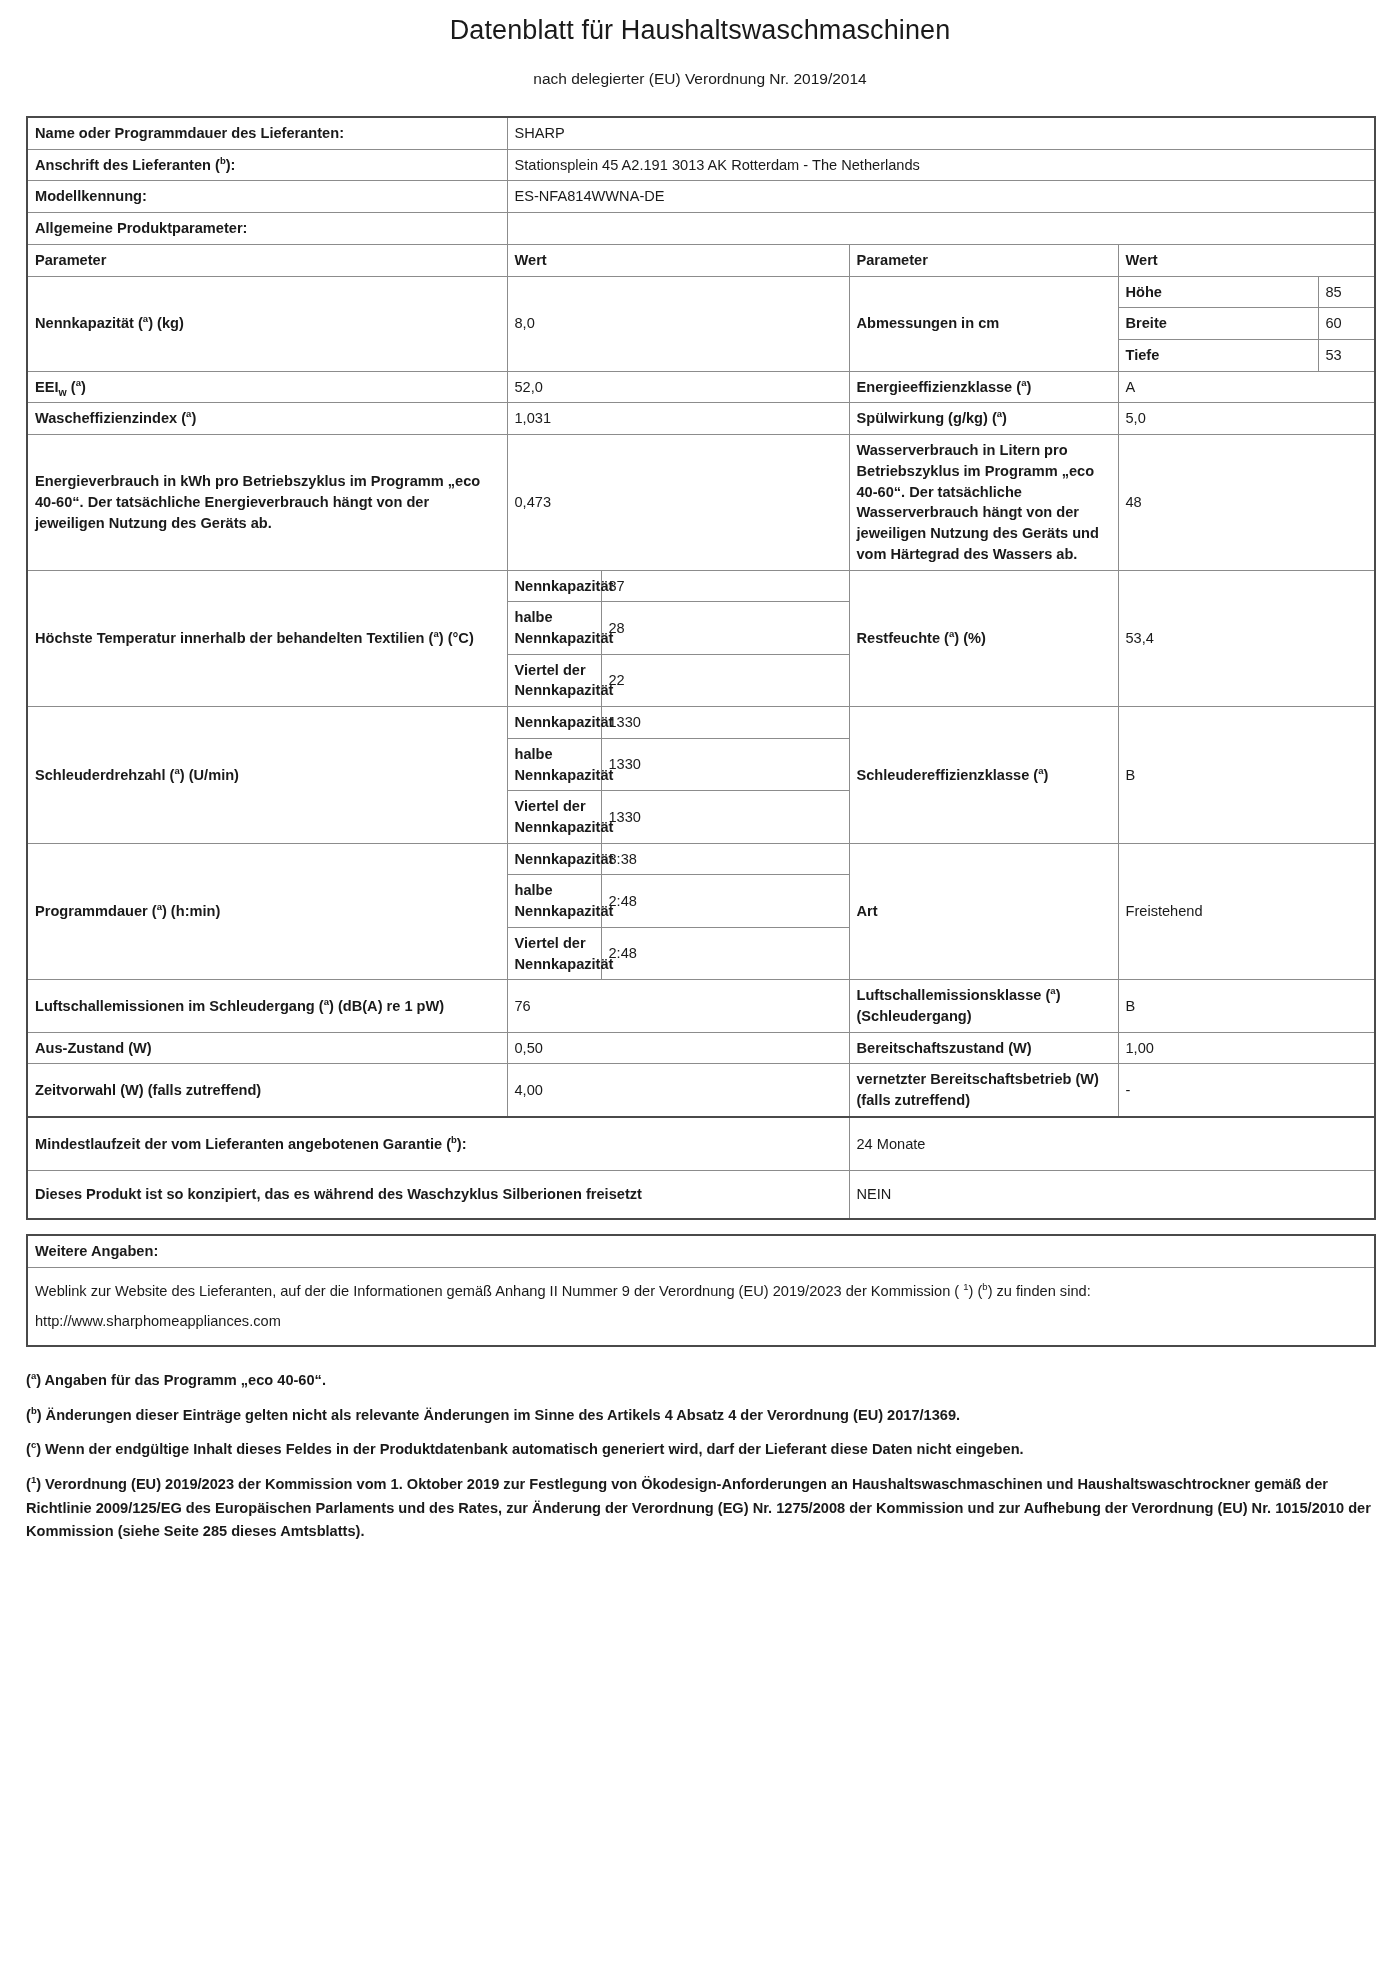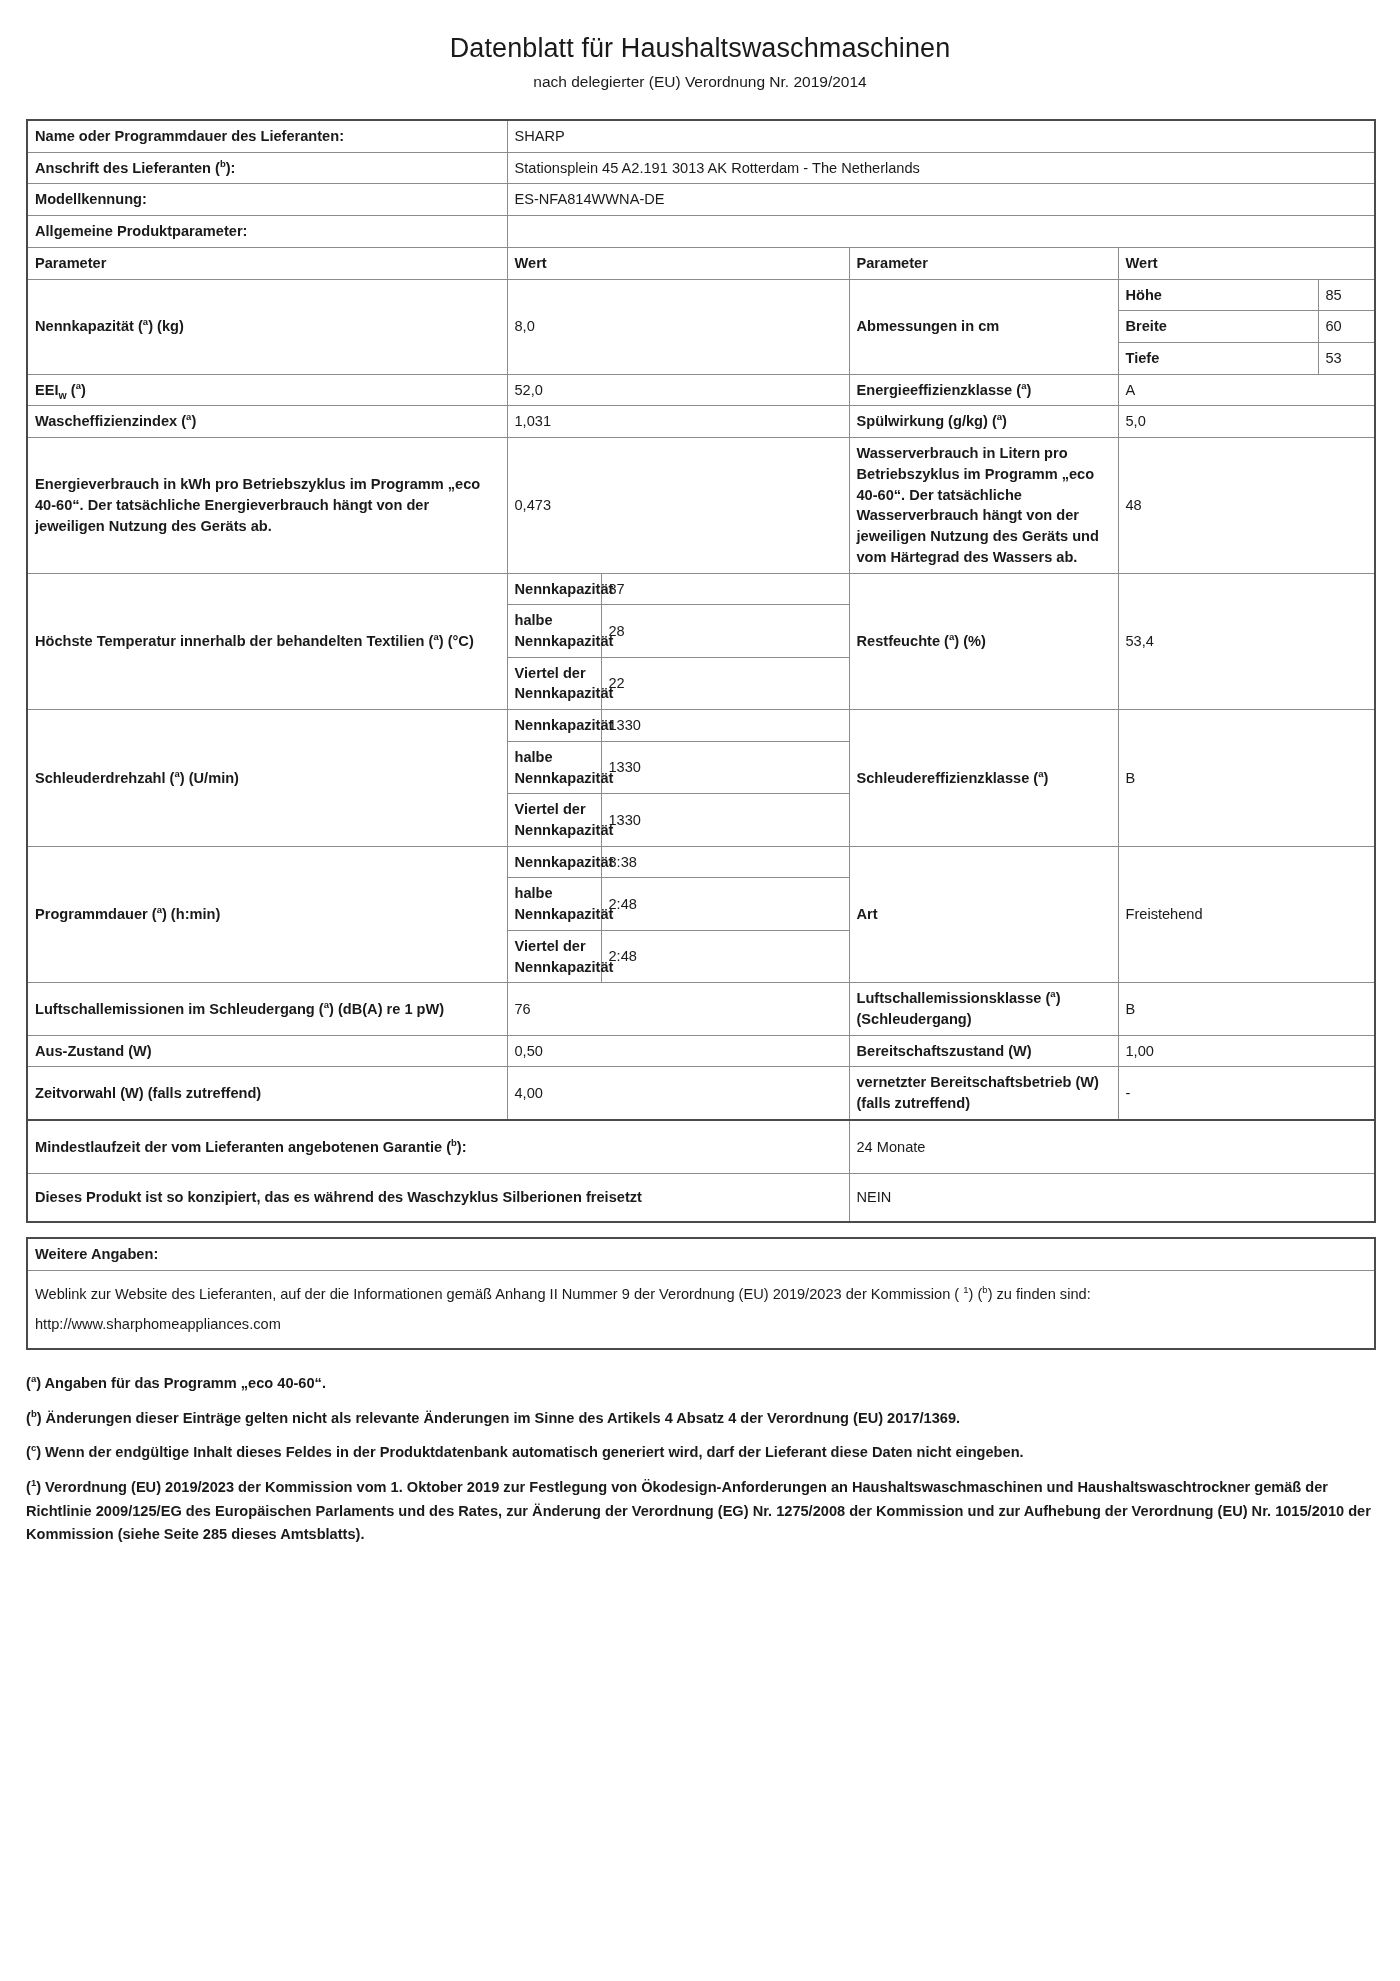--- a/index.html
+++ b/index.html
@@ -21,29 +21,29 @@
     position: relative;
   }
 
   
   .doc-title {
     text-align: center;
     font-size: 27px;
     font-weight: 400;
     color: #1a1a1a;
     margin: 0;
-    padding-top: 33px;
+    padding-top: 15px;
     letter-spacing: 0.1px;
   }
   .doc-subtitle {
     text-align: center;
     font-size: 15.5px;
     font-weight: 400;
     color: #1a1a1a;
-    margin: 0;
+    margin: 15px;
     padding-top: 9px;
   }
 
   
   .sheet {
     margin: 28px 26px 0 26px;
     width: 1348px;
     border-collapse: collapse;
     table-layout: fixed;
     font-size: 14.6px;

